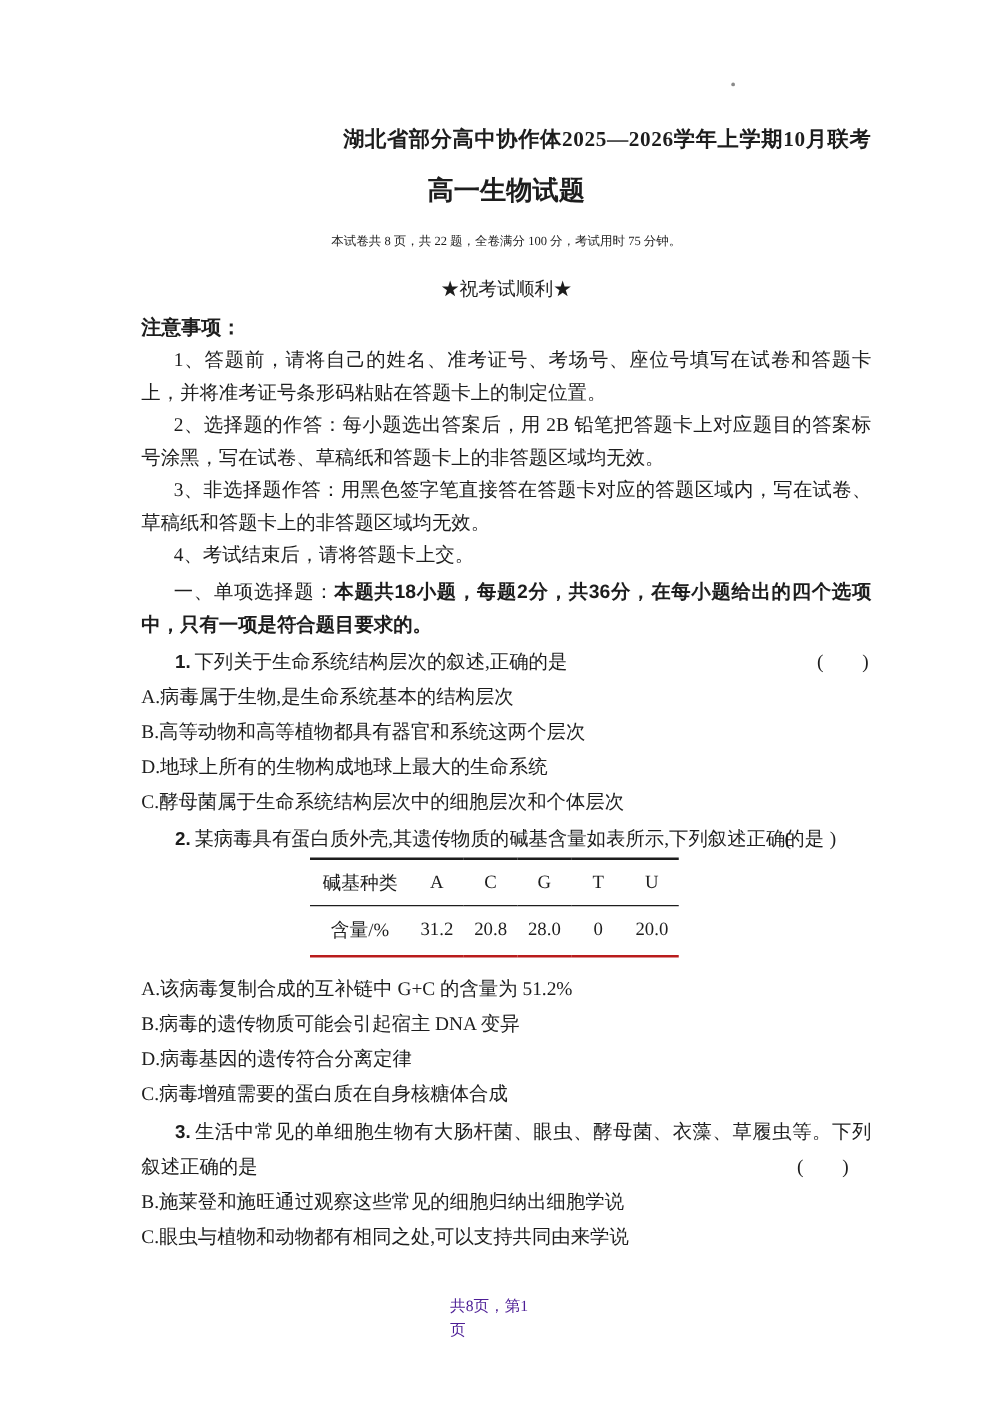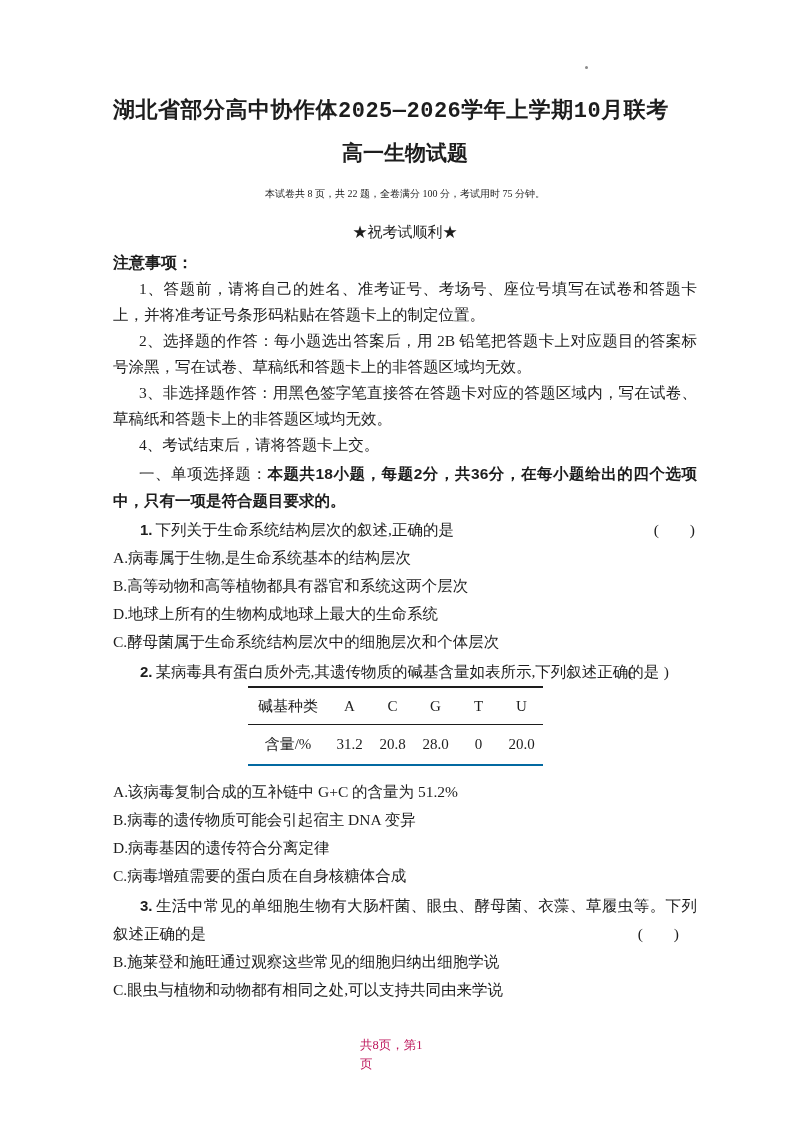--- a/index.html
+++ b/index.html
@@ -2,47 +2,47 @@
 <html><head>
 <meta charset="utf-8">
 <style>
   html,body { margin:0; padding:0; background:#ffffff; }
   .page {
     position:relative; width:793px; height:1122px; background:#ffffff;
     overflow:hidden; font-family:"Liberation Serif", serif; color:#1d1d1d;
   }
   .content { position:absolute; left:113px; top:96px; width:584px; }
 
-  .title    { font-family:Liberation Mono, monospace; font-weight:bold; font-size:22px; line-height:32px; text-align:left; margin:0 0 10px 0; letter-spacing:0.5px; }
+  .title    { font-family:Liberation Serif, serif; font-weight:bold; font-size:17px; line-height:32px; text-align:right; margin:0 0 10px 0; letter-spacing:0.5px; }
   .subtitle { font-family:"Liberation Sans", sans-serif; font-weight:bold; font-size:21px; line-height:30px; text-align:center; margin:0 0 8px 0; }
   .info { font-weight:normal; font-size:10px; line-height:27px; text-align:center; margin:12px; }
   .wish { font-size:15px; line-height:27px; text-align:center; margin:0; }
 
   .notes-heading { font-weight:bold; font-size:16px; line-height:26px; margin:4px 0 0 0; }
   .para { font-size:15.5px; line-height:26px; text-indent:26px; text-align:justify; margin:0; }
 
   .section-para { font-size:15.5px; line-height:27px; text-indent:26px; text-align:justify; margin:2px 0 0 0; }
   .section-desc { font-family:"Liberation Sans", sans-serif; font-weight:bold; font-size:15.5px; }
 
   .q-stem { position:relative; font-size:15.5px; line-height:28px; text-indent:27px; text-align:justify; margin:2px 0 0 0; }
   .q-num  { font-family:"Liberation Sans", sans-serif; font-weight:bold; font-size:15px; padding-right:3px; }
   .bracket { font-size:15.5px; white-space:pre; }
   .br-q1 { position:absolute; right:2px;  top:0; }
   .br-q2 { position:absolute; right:28px; top:0; }
   .br-q3 { position:absolute; right:18px; bottom:0; }
   .option { font-size:15.5px; line-height:28px; margin:0; }
 
-  .base-table { border-collapse:collapse; margin:0 0 12px 135px; border-top:2px solid #1d1d1d; border-bottom:2px solid #0369a1; }
+  .base-table { border-collapse:collapse; margin:0 0 12px 135px; border-top:2px solid #1d1d1d; border-bottom:2px solid #b91c1c; }
   .base-table td { font-size:15px; text-align:center; padding:0 2px; }
   .base-table tr.hdr td { border-bottom:1.5px solid #1d1d1d; height:36px; }
   .base-table tr.dat td { height:39px; }
   .base-table td.c0 { width:76px; }
   .base-table td.cn { width:39px; }
 
-  .footer { position:absolute; left:360px; top:1036px; font-size:12.5px; line-height:19px; color:#be185d; }
+  .footer { position:absolute; left:360px; top:1036px; font-size:12.5px; line-height:19px; color:#4c1d95; }
   .stray-dot { position:absolute; left:585px; top:66px; width:3px; height:3px; background:#8a8a8a; border-radius:50%; }
 </style>
 </head>
 <body>
 
 <div class="page">
   <div class="stray-dot"></div>
 
   <div class="content">
 

